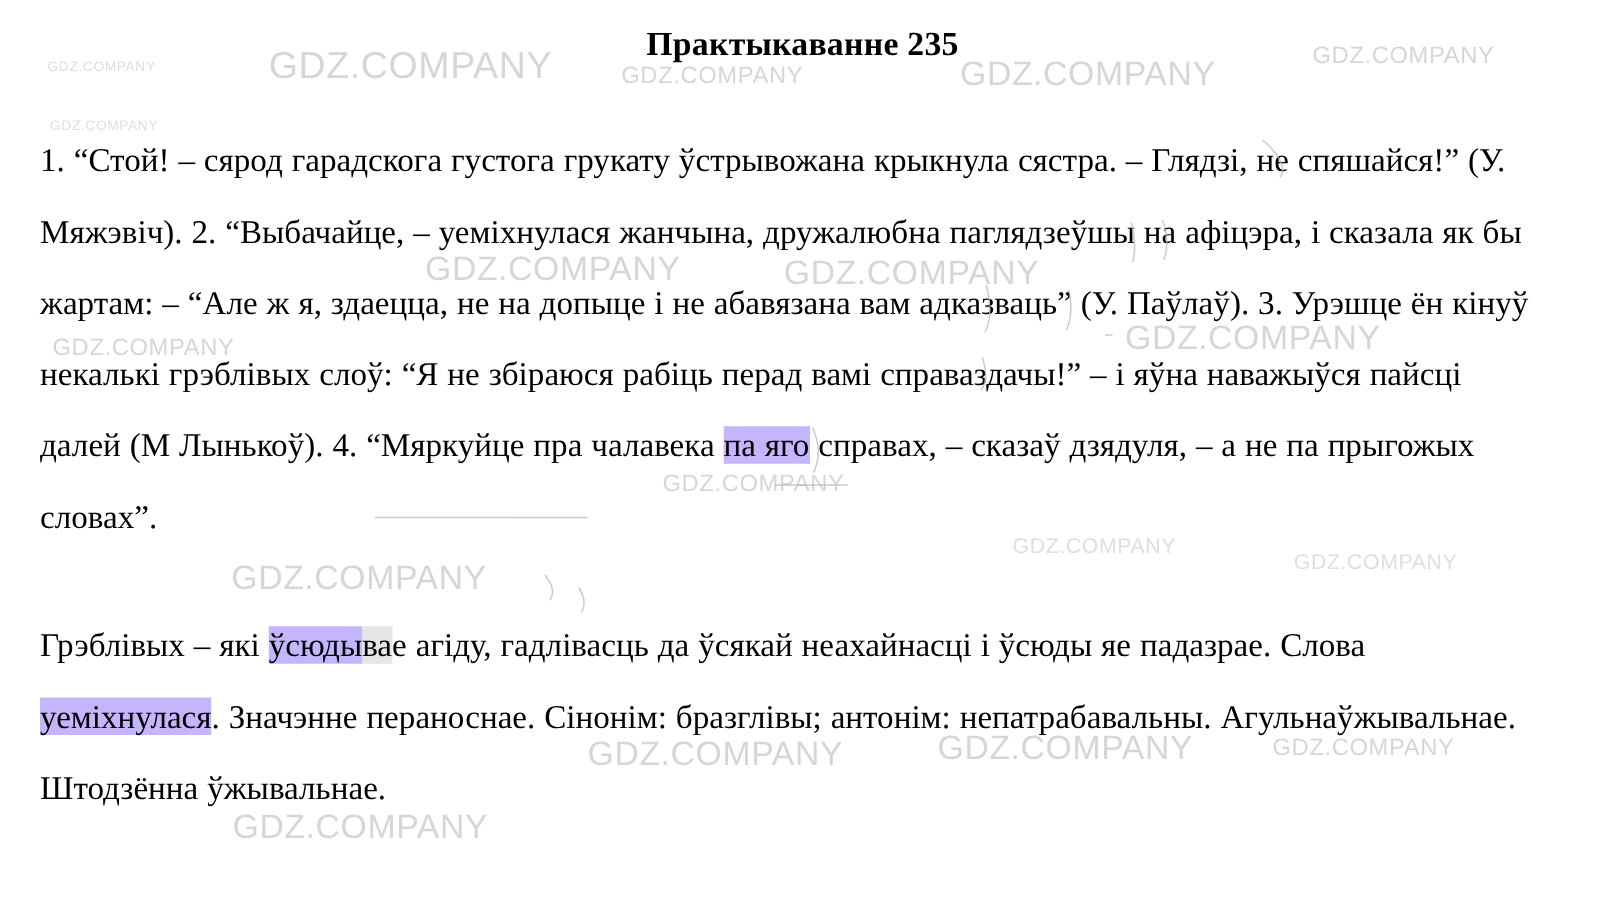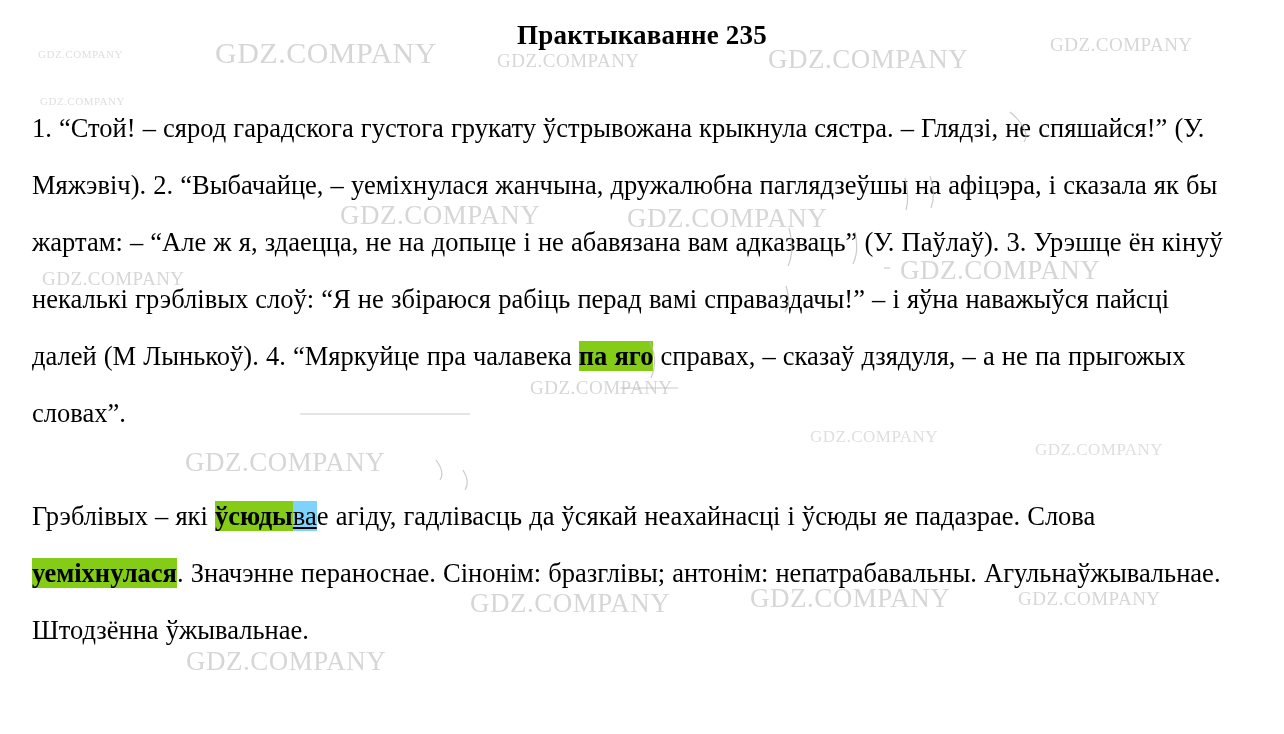--- a/index.html
+++ b/index.html
@@ -44,33 +44,31 @@
     font-size: 26.5px;
     line-height: 57px;
     text-align: left;
     margin: 0;
     word-spacing: 0.5px;
   }
   .para.second {
     margin-top: 46px;
   }
   .hl-green {
-    background: #84cc16;
-    font-weight: bold;
+    background: #c4b5fd;
   }
   .hl-pink {
-    background: #7dd3fc;
-    text-decoration: underline;
+    background: #e5e5e5;
   }
   
   .wm {
     position: absolute;
     color: #c9c9c9;
     opacity: 0.75;
-    font-family: Liberation Serif, serif;
+    font-family: Liberation Sans, sans-serif;
     white-space: nowrap;
     letter-spacing: 0.5px;
     pointer-events: none;
     z-index: 2;
   }
   .wm.sm { font-size: 11px; opacity: 0.6; }
   .wm.md { font-size: 19px; }
   .wm.lg { font-size: 27px; }
   .wm.xl { font-size: 30px; }
   

